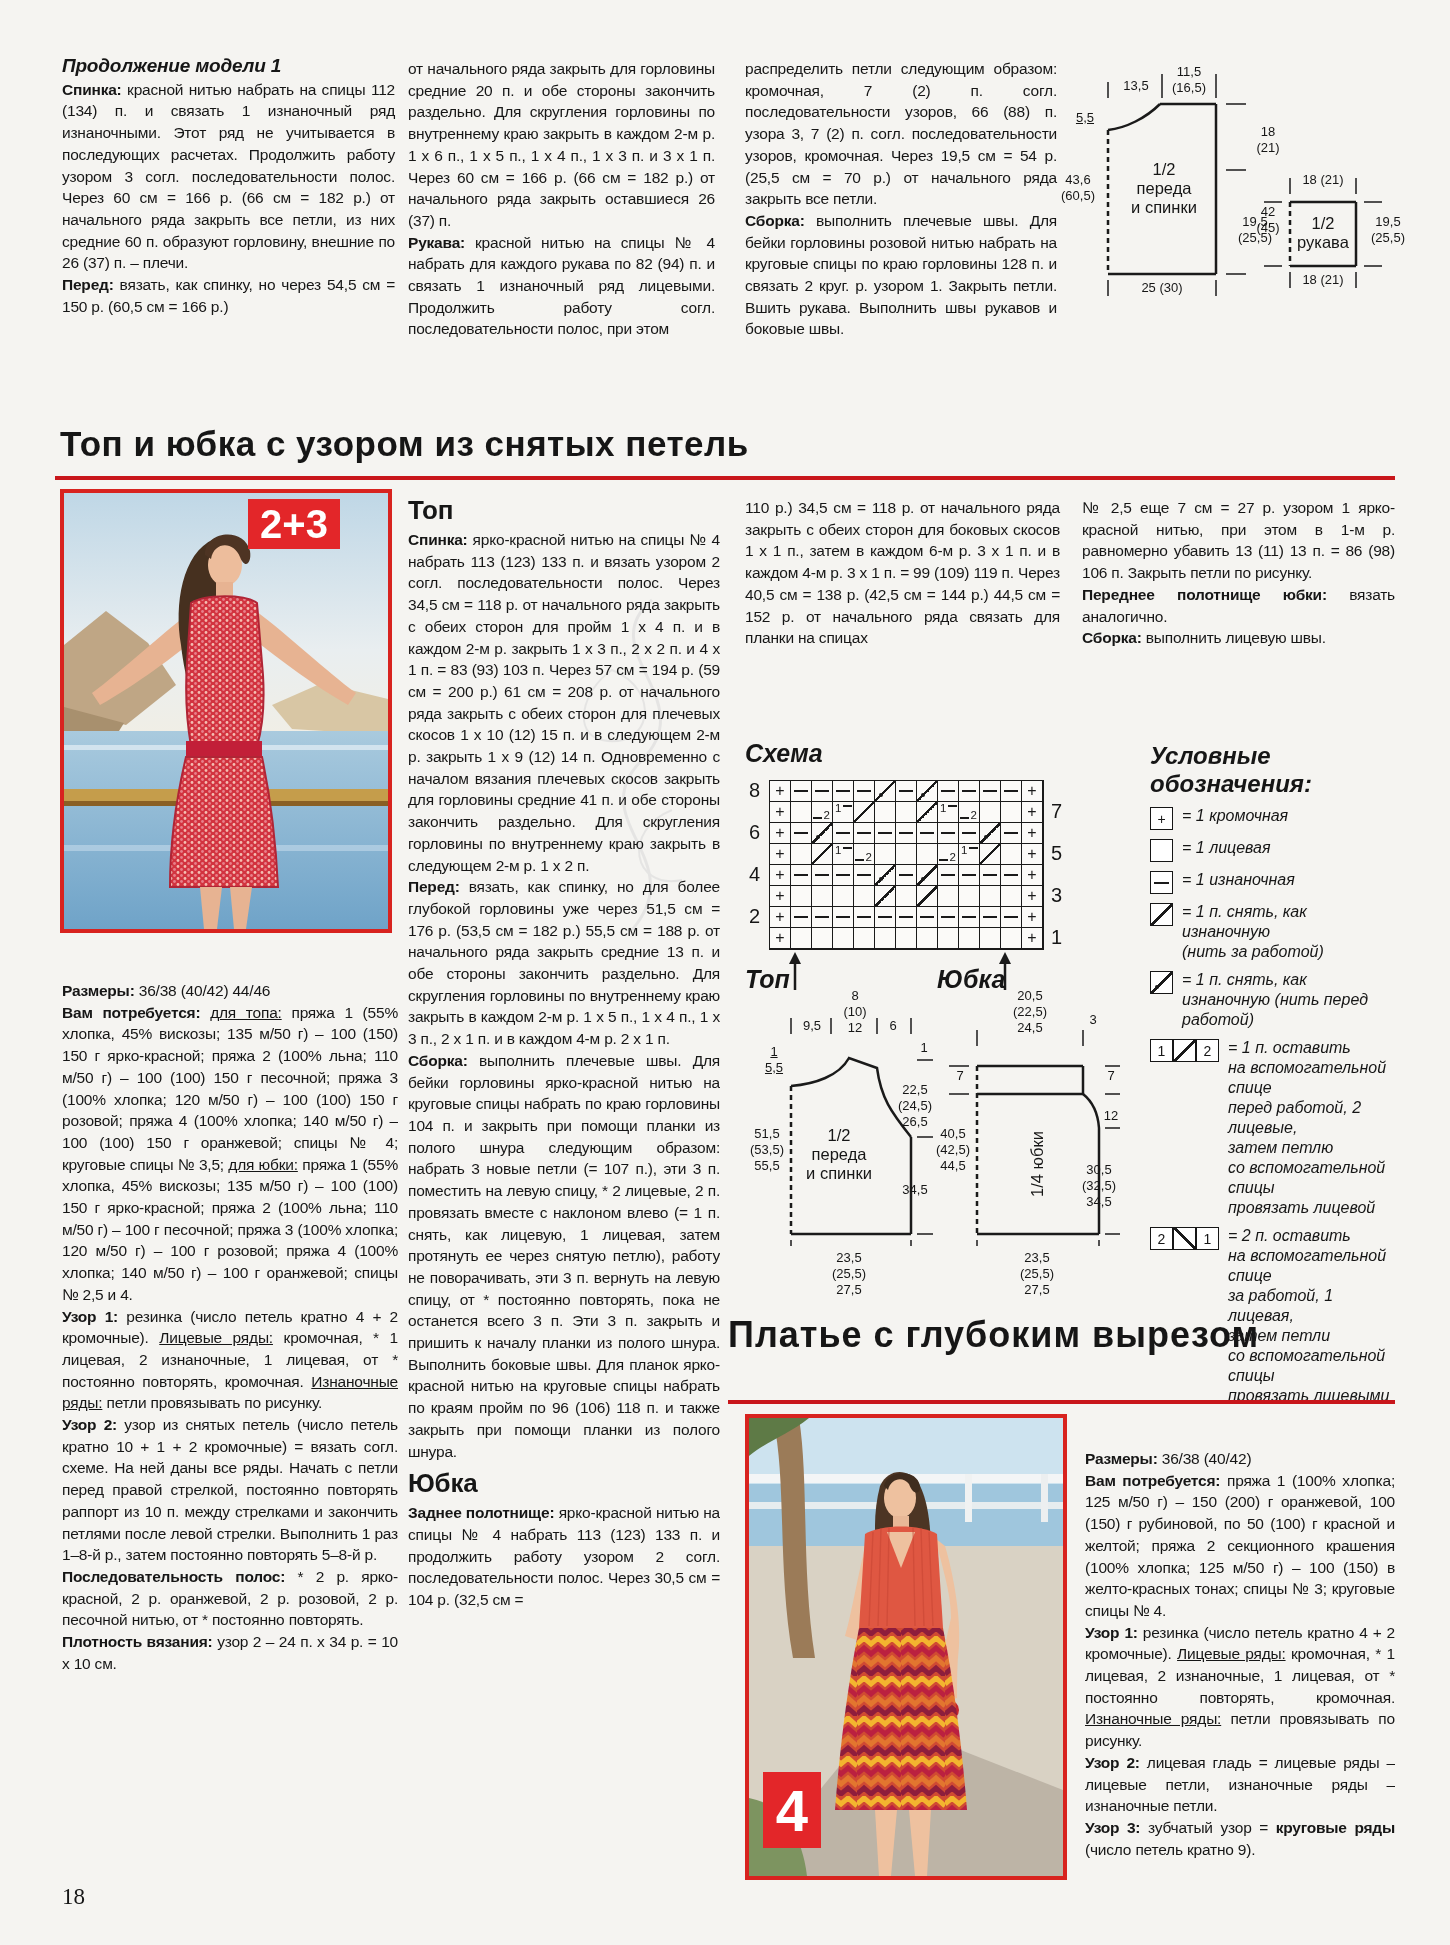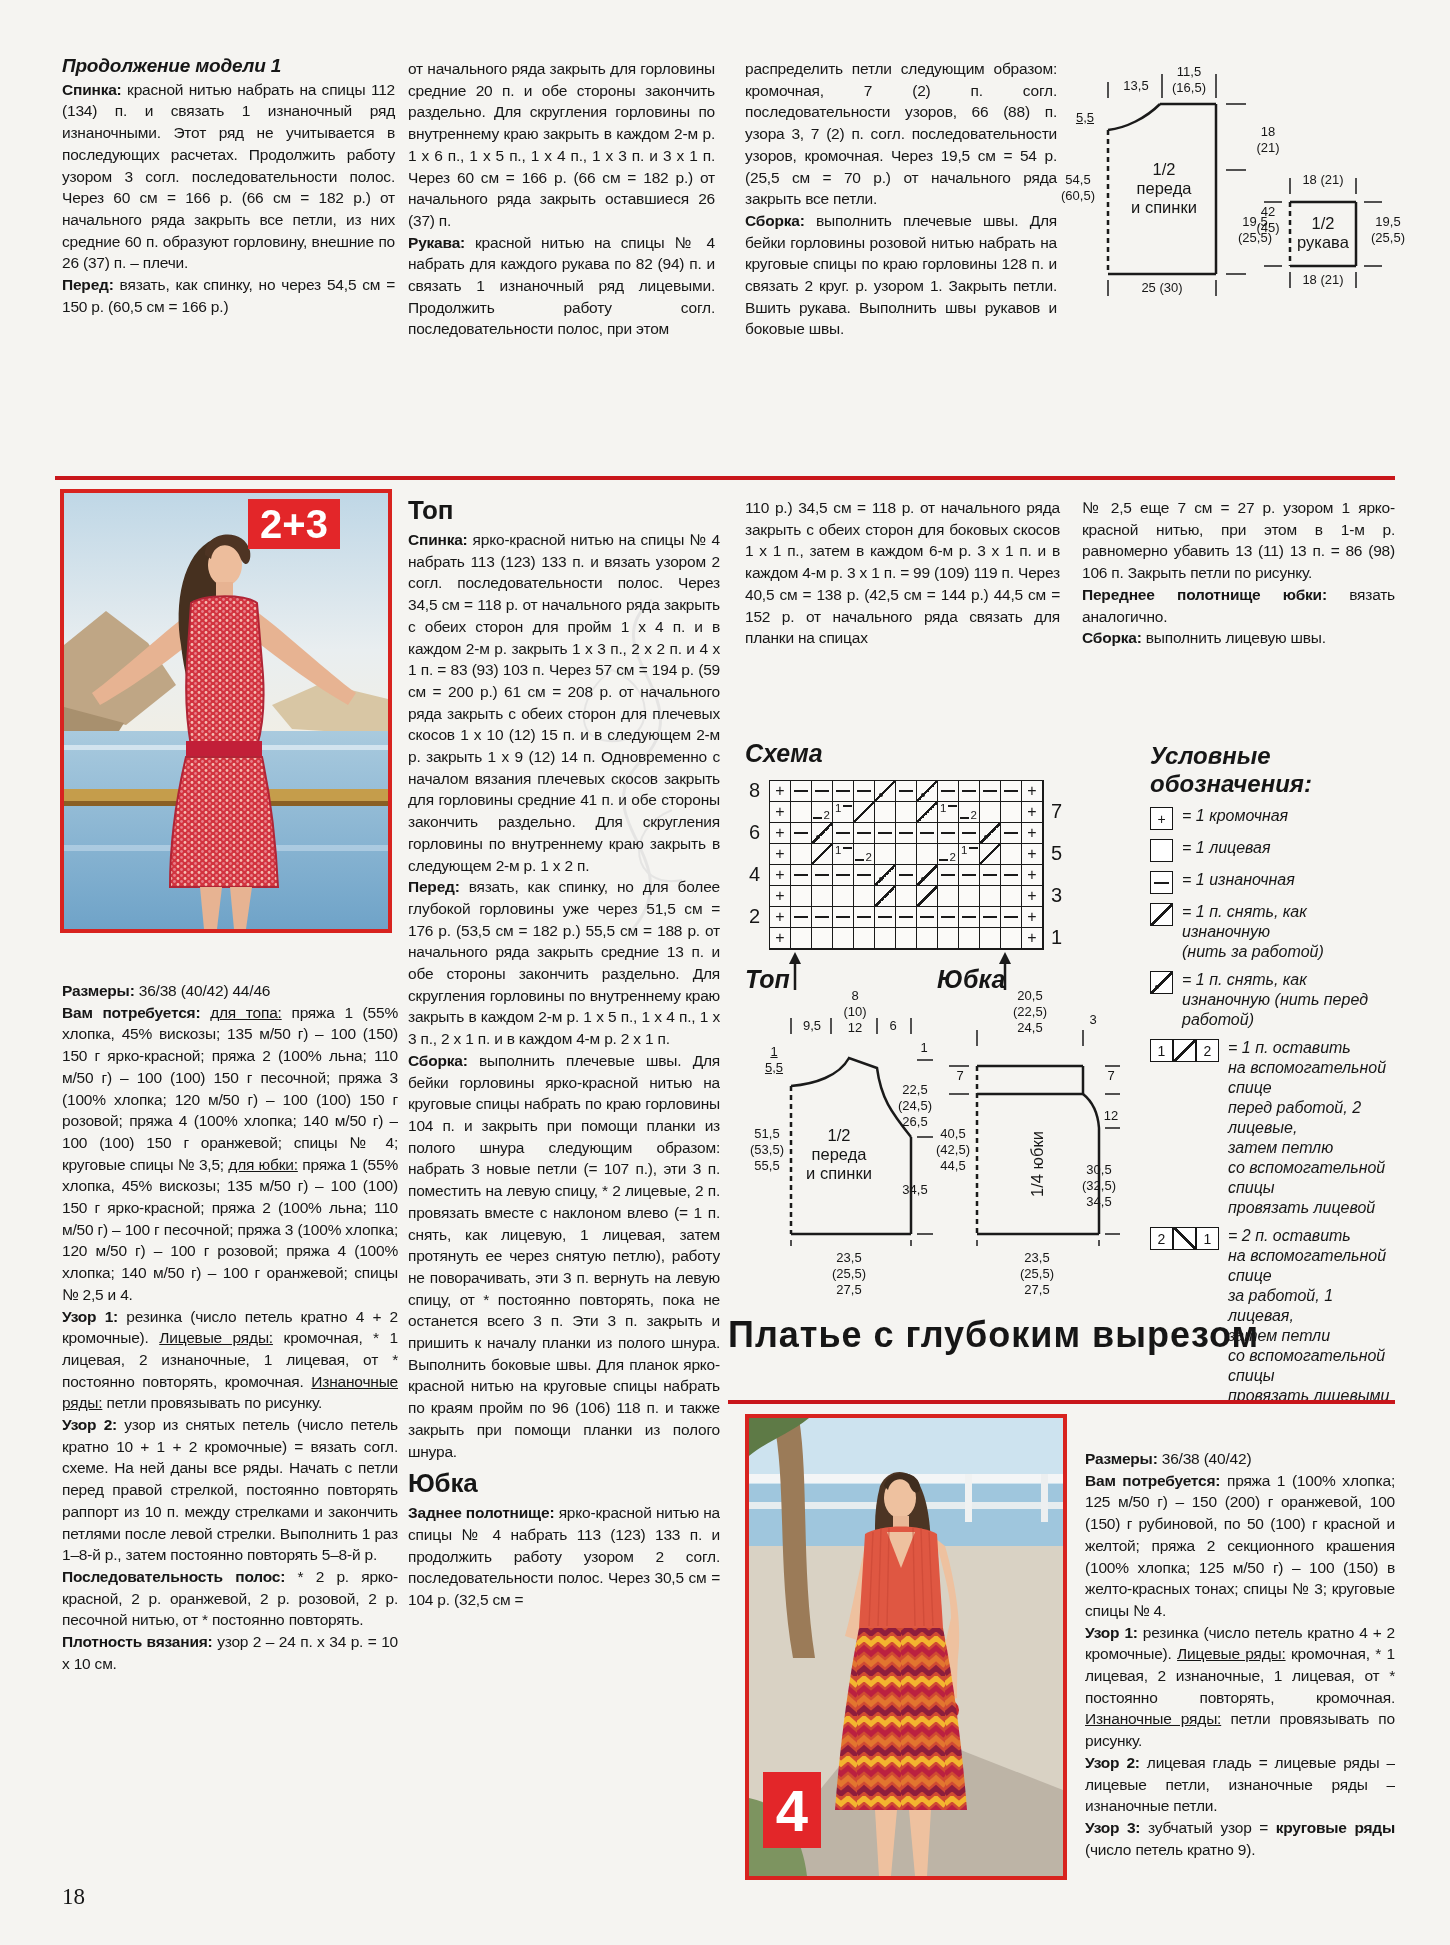--- a/index.html
+++ b/index.html
@@ -92,21 +92,21 @@
       <line x1="186" y1="52" x2="206" y2="52" stroke="#1a1a1a" stroke-width="1.5"></line>
       <line x1="186" y1="118" x2="206" y2="118" stroke="#1a1a1a" stroke-width="1.5"></line>
       <line x1="186" y1="222" x2="206" y2="222" stroke="#1a1a1a" stroke-width="1.5"></line>
       <line x1="68" y1="228" x2="68" y2="244" stroke="#1a1a1a" stroke-width="1.5"></line>
       <line x1="176" y1="228" x2="176" y2="244" stroke="#1a1a1a" stroke-width="1.5"></line>
     </svg>
     <span class="meas" style="left:74px;top:26px;width:44px;">13,5</span>
     <span class="meas" style="left:124px;top:12px;width:50px;">11,5
 (16,5)</span>
     <span class="meas ul" style="left:28px;top:58px;width:34px;">5,5</span>
-    <span class="meas" style="left:12px;top:120px;width:52px;">54,5
+    <span class="meas" style="left:12px;top:120px;width:52px;">43,6
 (60,5)</span>
     <span class="meas" style="left:210px;top:72px;width:36px;">18
 (21)</span>
     <span class="meas" style="left:210px;top:152px;width:36px;">42
 (45)</span>
     <span class="meas" style="left:86px;top:228px;width:72px;">25 (30)</span>
     <span class="meas center-lab" style="left:80px;top:108px;width:88px;">1/2
 переда
 и спинки</span>
   </div>
@@ -129,20 +129,21 @@
     <span class="meas" style="left:52px;top:14px;width:66px;">18 (21)</span>
     <span class="meas" style="left:-4px;top:56px;width:42px;">19,5
 (25,5)</span>
     <span class="meas" style="left:128px;top:56px;width:44px;">19,5
 (25,5)</span>
     <span class="meas" style="left:52px;top:114px;width:66px;">18 (21)</span>
     <span class="meas center-lab" style="left:56px;top:56px;width:58px;">1/2
 рукава</span>
   </div>
 
+  <div class="abs headline" style="left:60px;top:424px;">Топ и юбка с узором из снятых петель</div>
   <div class="abs redrule" style="left:55px;top:476px;width:1340px;"></div>
 
   <svg class="abs wm" style="left:552px;top:590px;" width="190" height="380" viewBox="0 0 190 380">
     <path d="M100,10 C40,60 150,110 90,170 C30,230 140,270 80,340" fill="none" stroke="#7d838d" stroke-width="3"></path>
     <path d="M60,80 C110,100 100,160 50,150 C20,144 30,100 60,80 Z" fill="none" stroke="#7d838d" stroke-width="2"></path>
     <path d="M120,220 C70,240 80,300 130,290" fill="none" stroke="#7d838d" stroke-width="2"></path>
   </svg>
 
   <div class="abs photo" style="left:60px;top:489px;width:324px;height:436px;">
     <svg width="324" height="436" viewBox="0 0 324 436">

